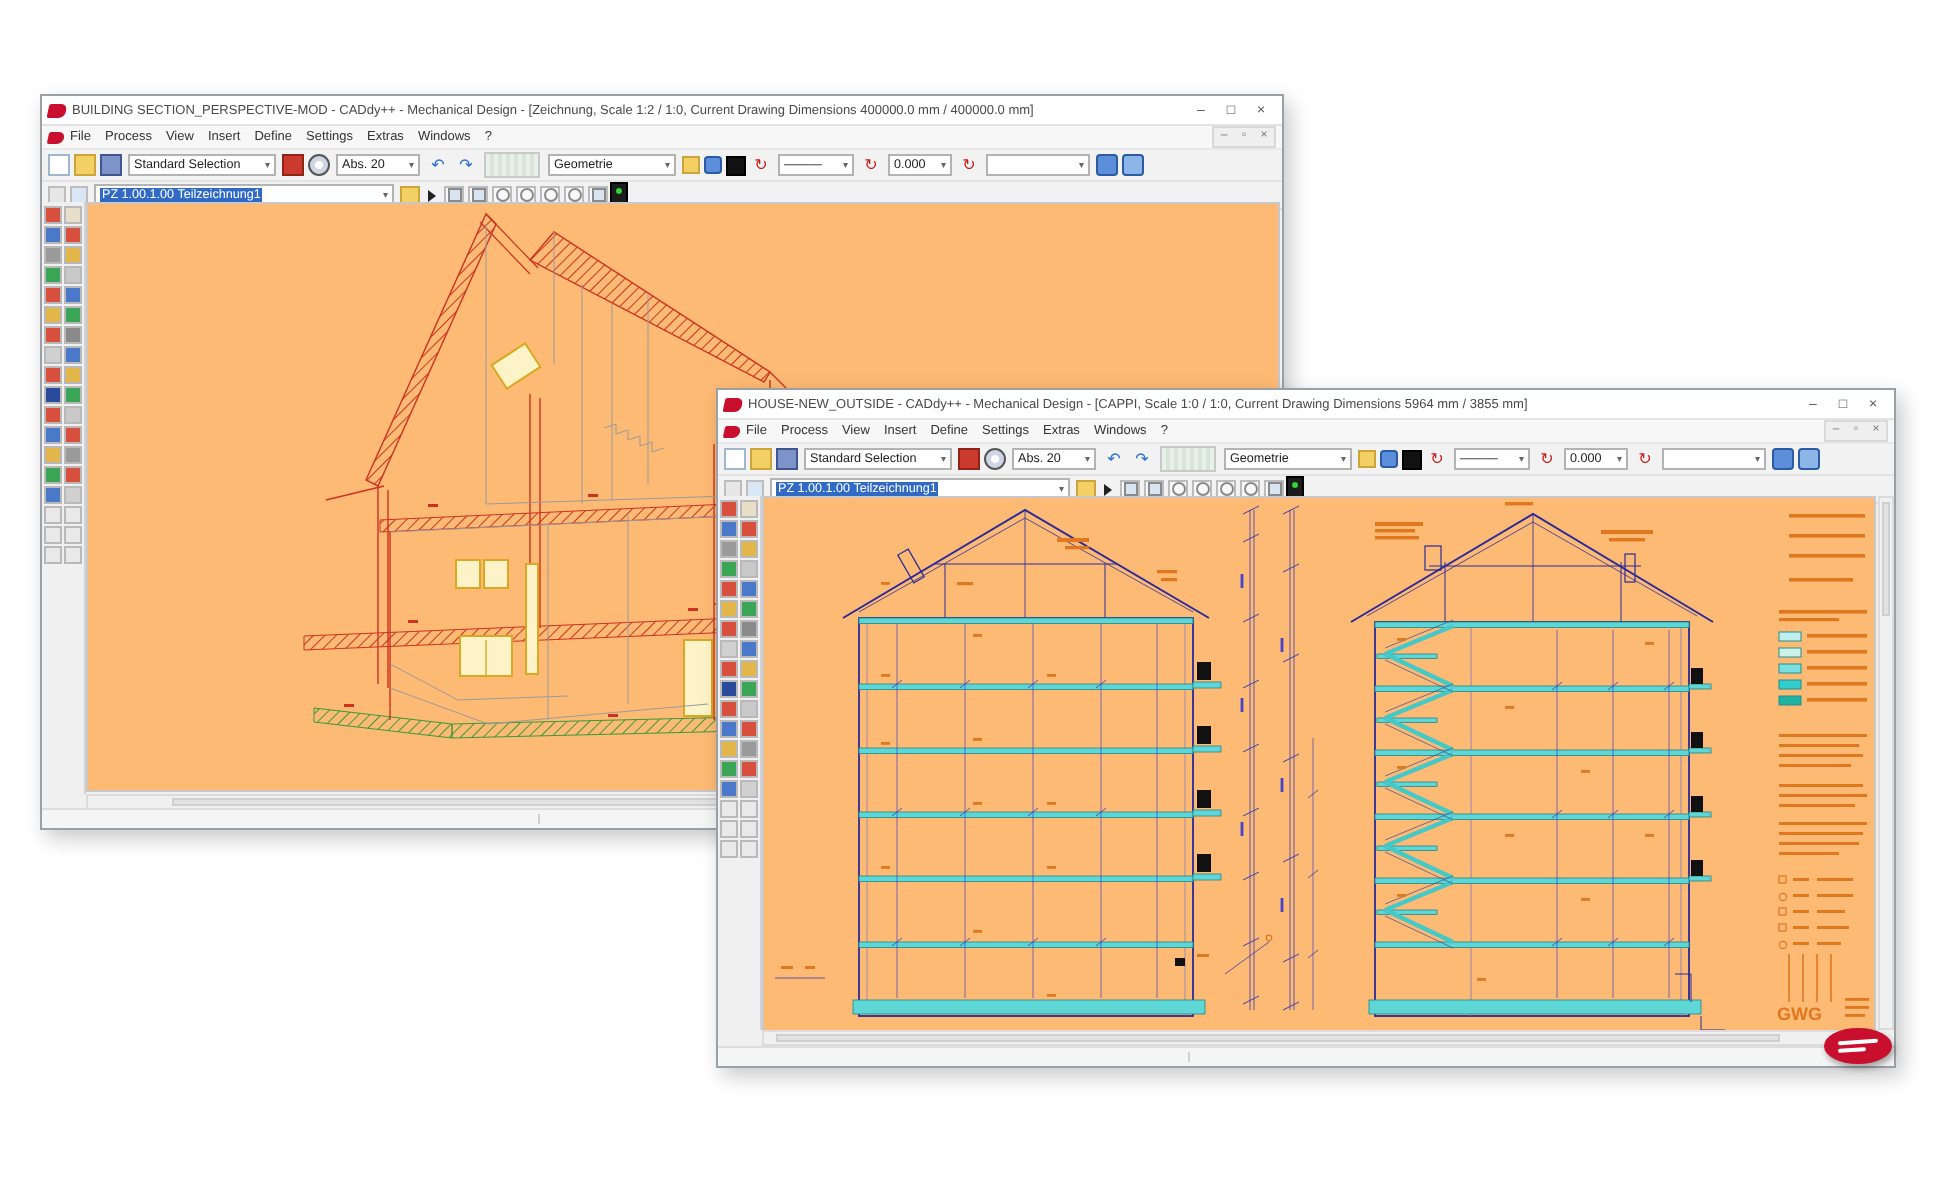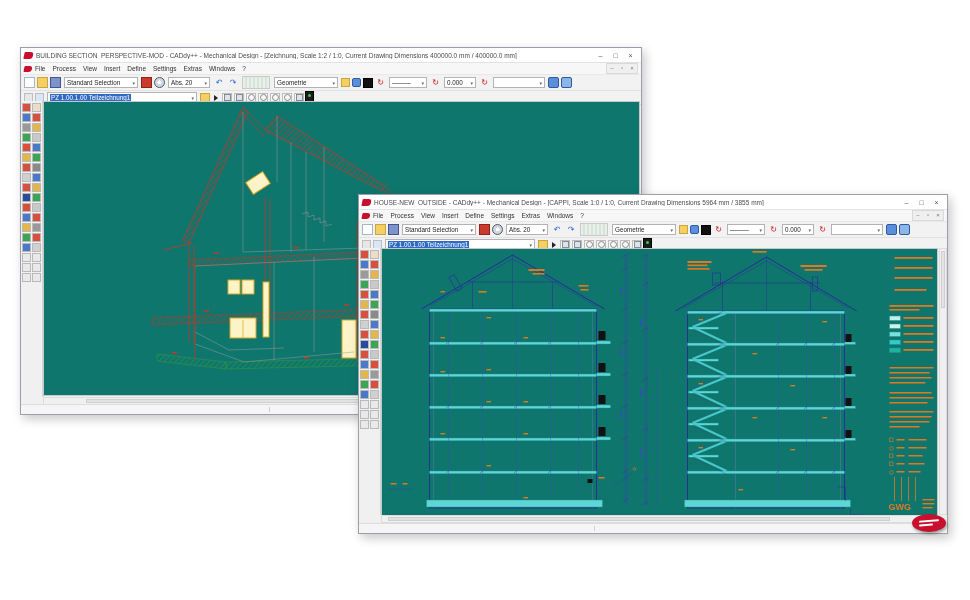--- a/index.html
+++ b/index.html
@@ -53,21 +53,21 @@
   .mini{width:10px;height:10px;border:1px solid #bcbcbc;background:#f8f8f8;margin:0 1px;
         box-sizing:border-box;display:flex;align-items:center;justify-content:center;}
   .mini i{display:block;width:5px;height:5px;border:1px solid #8a8a8a;border-radius:50%;}
   .mini i.sq{border-radius:0;background:#d8e4f2;}
   .ic-cursor{width:0;height:0;border-left:4px solid #222;border-top:3px solid transparent;
              border-bottom:3px solid transparent;margin:0 3px;}
   
   .toolbox{position:absolute;left:0;width:22px;background:#f0f0f0;border-right:1px solid #d2d2d2;
            display:flex;flex-wrap:wrap;align-content:flex-start;gap:1px;padding:2px 1px;box-sizing:border-box;}
   .tbx-cell{width:9px;height:9px;border:1px solid #b9b9b9;box-sizing:border-box;}
-  .canvas{position:absolute;background:#0f766e;border:1px solid #c8c8c8;box-sizing:border-box;overflow:hidden;}
+  .canvas{position:absolute;background:#fdba74;border:1px solid #c8c8c8;box-sizing:border-box;overflow:hidden;}
   .hscroll{position:absolute;height:8px;background:#f0f0f0;border:1px solid #dcdcdc;box-sizing:border-box;}
   .hthumb{position:absolute;top:1px;bottom:1px;background:#e2e2e2;border:1px solid #cfcfcf;}
   .vscroll{position:absolute;width:8px;background:#f0f0f0;border:1px solid #dcdcdc;box-sizing:border-box;}
   .vthumb{position:absolute;left:1px;right:1px;background:#e2e2e2;border:1px solid #cfcfcf;}
   .statusbar{position:absolute;left:0;right:0;bottom:0;height:9px;background:#f5f5f5;
              border-top:1px solid #ddd;}
   .statusbar i{position:absolute;left:40%;top:2px;bottom:2px;width:1px;background:#d0d0d0;}
   
   .badge{position:absolute;left:912px;top:514px;width:34px;height:18px;background:#c8102e;
          border-radius:50%;box-shadow:1px 2px 3px rgba(0,0,0,.35);z-index:60;}

